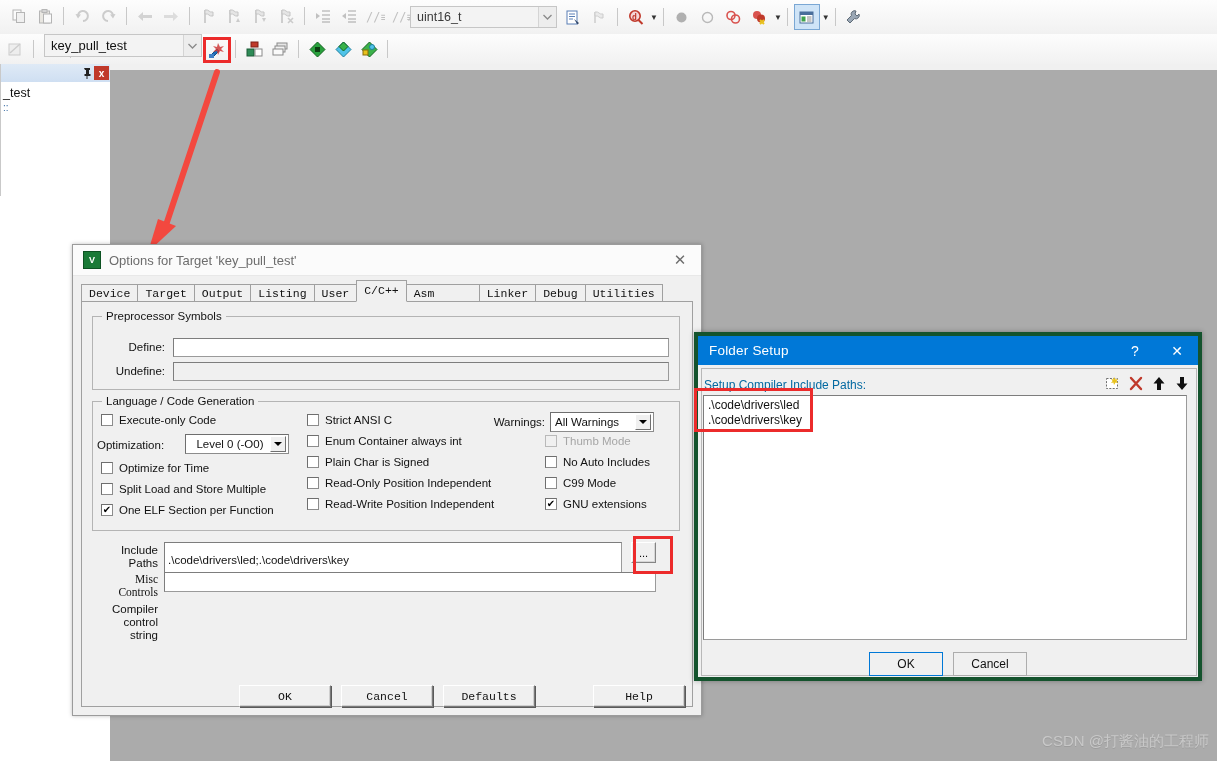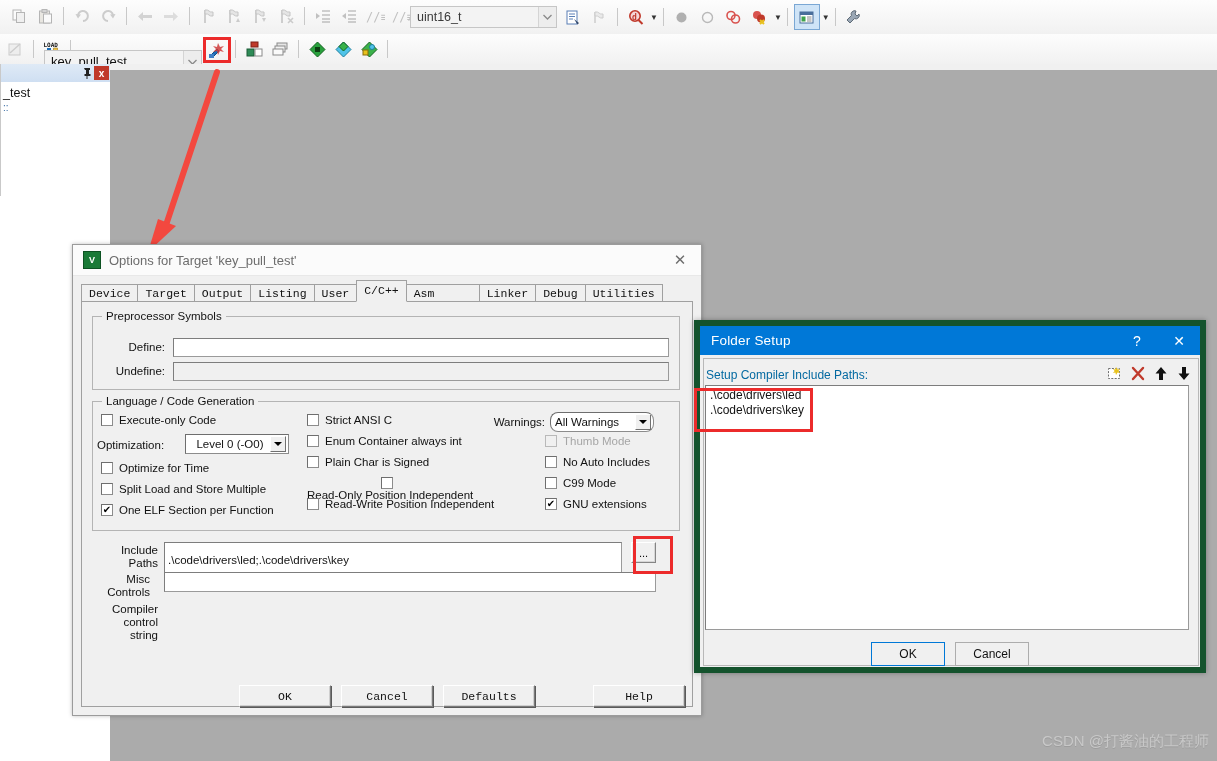--- a/index.html
+++ b/index.html
@@ -112,22 +112,22 @@
         align-items:center;padding:1px 0;box-sizing:border-box;}
   .sbtn{font-size:9px;color:#222;line-height:1;}
   
   .dbtn{position:absolute;height:22px;background:#f0f0f0;border:1px solid #fff;
         border-right-color:#7a7a7a;border-bottom-color:#7a7a7a;
         box-shadow:inset -1px -1px 0 #cfcfcf, 1px 1px 0 #5a5a5a;
         display:flex;align-items:center;justify-content:center;
         font-family:"Liberation Mono", monospace;font-size:11.5px;color:#111;box-sizing:border-box;}
 
   
-  #fs-dlg{position:absolute;left:694px;top:320px;width:500px;height:341px;
-          background:#f0f0f0;border:6px solid #14532d;box-shadow:0 0 5px rgba(0,0,0,.3);}
+  #fs-dlg{position:absolute;left:694px;top:332px;width:500px;height:341px;
+          background:#f0f0f0;border:4px solid #14532d;box-shadow:0 0 5px rgba(0,0,0,.3);}
   #fs-title{height:29px;background:#0078d7;display:flex;align-items:center;color:#fff;}
   #fs-title .ttl{font-size:13.5px;padding-left:11px;letter-spacing:.2px;}
   #fs-title .spacer{flex:1;}
   .fsbtn{width:42px;height:29px;display:flex;align-items:center;justify-content:center;
          color:#fff;font-size:14px;}
   #fs-inner{position:absolute;left:3px;top:32px;width:494px;height:306px;background:#f0f0f0;
             border:1px solid #b8b8b8;}
   #fs-lbl{position:absolute;left:6px;top:42px;font-size:12px;color:#0369a1;}
   #fs-tools{position:absolute;right:6px;top:38px;display:flex;align-items:center;gap:3px;}
   .fstool{width:20px;height:18px;display:flex;align-items:center;justify-content:center;
@@ -345,21 +345,21 @@
         <svg width="21" height="19" viewBox="0 0 21 19">
             <text x="1.5" y="6.5" font-size="6" font-weight="bold" fill="#111" font-family="monospace">LOAD</text>
             <path d="M5 8 h4 v4 h3 l-5 5 -5 -5 h3 z" fill="#1d6fb8"></path>
             <path d="M12 8 h4 v4 h3 l-5 5 -5 -5 h3 z" fill="#1d6fb8" opacity=".0"></path>
             <path d="M11.5 8 h4 v4 h3 l-5 5 -5 -5 h3 z" fill="#f0c24b" stroke="#9c7a1a" stroke-width=".6"></path>
           </svg>
       </span>
       <span class="sep"></span>
     </div>
 
-    <div class="tbcombo" style="position:absolute;left:44px;top:16px;width:156px;height:21px;">
+    <div class="tbcombo" style="position:absolute;left:44px;top:0;width:156px;height:21px;">
       <span class="txt" style="font-size:13px;color:#111;">key_pull_test</span>
       <span class="arrowbox">
         <svg width="9" height="6" viewBox="0 0 9 6">
             <path d="M0.5 1 L4.5 5 L8.5 1" stroke="#8a8a8a" fill="none" stroke-width="1.3"></path>
           </svg>
       </span>
     </div>
     <div class="tb-icons" style="left:204px;top:3px;">
       <span class="tbtn">
         <svg width="19" height="19" viewBox="0 0 19 19">
@@ -505,31 +505,31 @@
         <span>Strict ANSI C</span>
       </div>
       <div class="cbx" style="left:214px;top:33px;">
         <span class="box"></span>
         <span>Enum Container always int</span>
       </div>
       <div class="cbx" style="left:214px;top:54px;">
         <span class="box"></span>
         <span>Plain Char is Signed</span>
       </div>
-      <div class="cbx" style="left:214px;top:75px;flex-direction:column;">
+      <div class="cbx" style="left:214px;top:75px;">
         <span class="box"></span>
         <span>Read-Only Position Independent</span>
       </div>
       <div class="cbx" style="left:214px;top:96px;">
         <span class="box"></span>
         <span>Read-Write Position Independent</span>
       </div>
 
       <span class="lab" style="left:390px;top:14px;width:62px;">Warnings:</span>
-      <div class="combo" style="left:457px;top:10px;width:104px;border-radius:8px;">
+      <div class="combo" style="left:457px;top:10px;width:104px;">
         <span class="cv">All Warnings</span>
         <span class="cbtn">
             <span class="tri"></span>
           </span>
       </div>
       <div class="cbx dis" style="left:452px;top:33px;">
         <span class="box"></span>
         <span>Thumb Mode</span>
       </div>
       <div class="cbx" style="left:452px;top:54px;">
@@ -546,21 +546,21 @@
       </div>
     </div>
 
     <div class="lab" style="left:10px;top:242px;width:66px;line-height:13px;">
       <span>Include</span><br>
       <span>Paths</span>
     </div>
     <div class="tfield" style="left:82px;top:240px;width:458px;height:36px;">.\code\drivers\led;.\code\drivers\key</div>
     <div class="ellipsisbtn" style="left:549px;top:240px;width:25px;height:21px;">...</div>
 
-    <div class="lab" style="left:2px;top:271px;width:66px;line-height:13px;">
+    <div class="lab" style="left:10px;top:271px;width:66px;line-height:13px;font-family:Liberation Serif, serif;">
       <span>Misc</span><br>
       <span>Controls</span>
     </div>
     <div class="tfield" style="left:82px;top:270px;width:492px;height:20px;"></div>
 
     <div class="lab" style="left:10px;top:301px;width:66px;line-height:13px;">
       <span>Compiler</span><br>
       <span>control</span><br>
       <span>string</span>
     </div>

